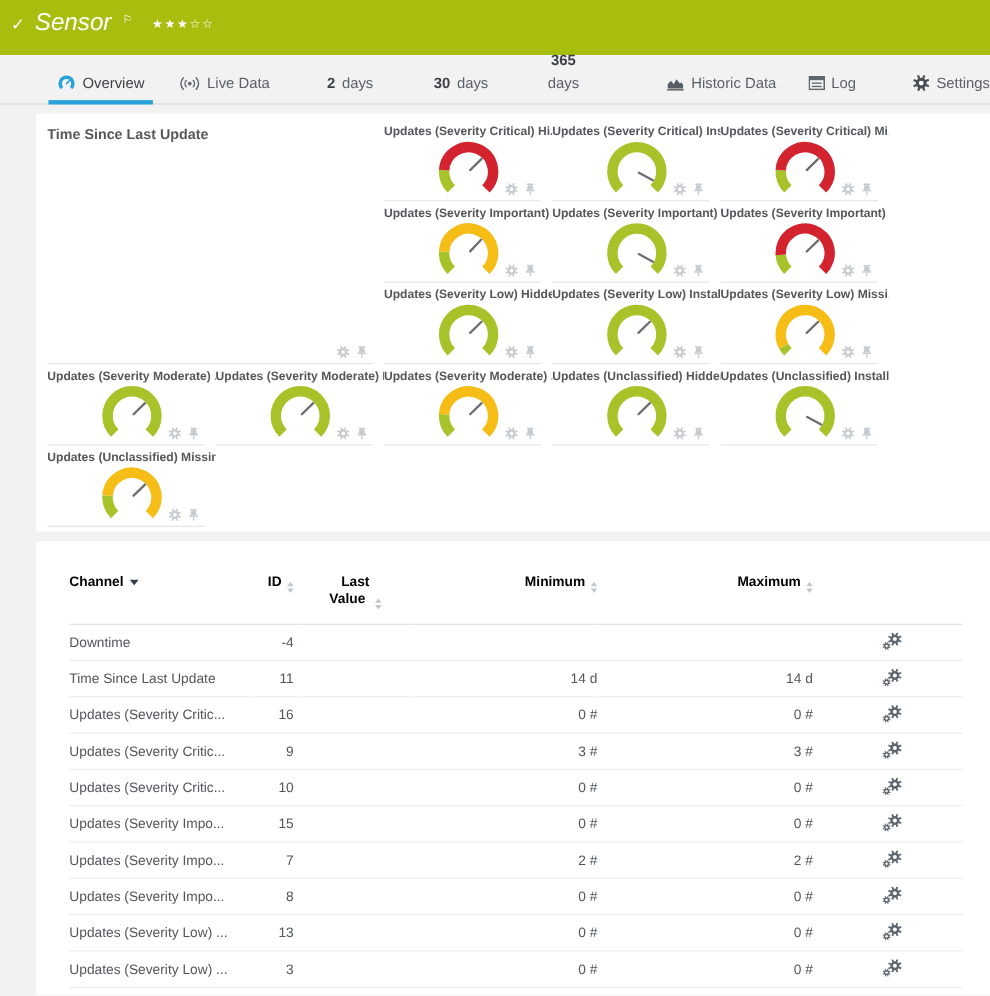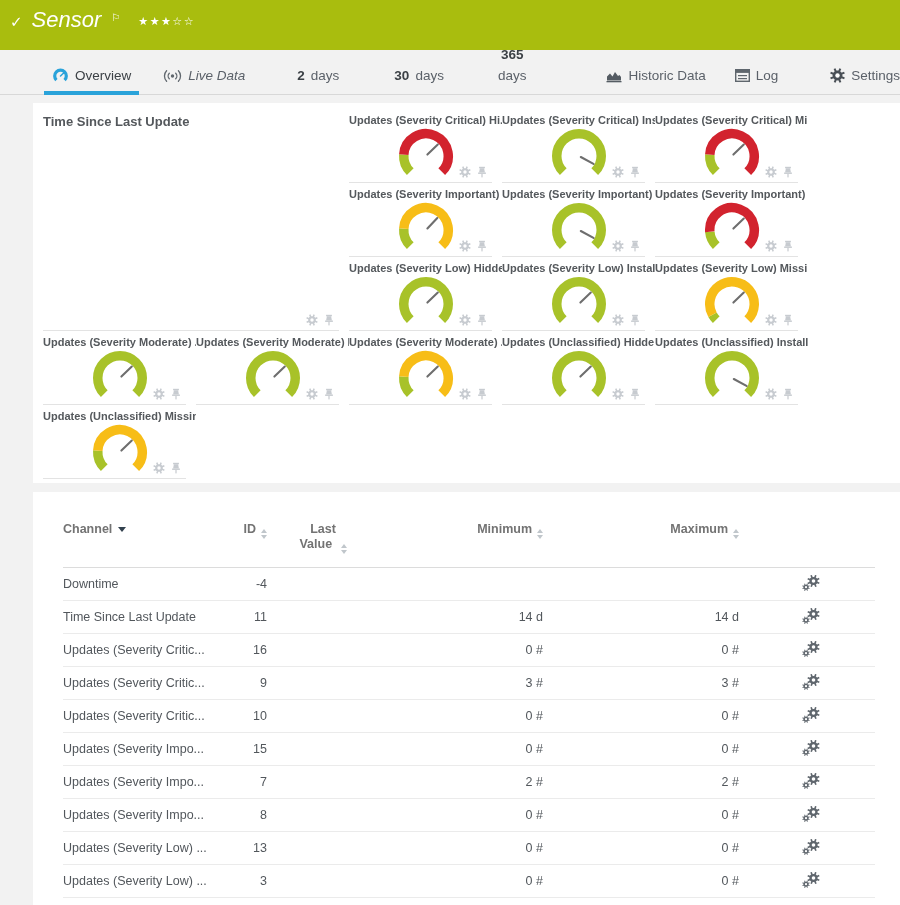--- a/index.html
+++ b/index.html
@@ -37,21 +37,21 @@
   .tile-title { font-size:11px; font-weight:bold; color:#54585c; white-space:nowrap; overflow:hidden; line-height:14px; }
   .tile.small .gauge-holder { text-align:center; margin-top:1px; }
   .tile.big { grid-column:1/3; grid-row:1/4; }
   .tile.big .tile-title { font-size:13px; line-height:17px; }
   .big-gauge { position:absolute; top:20px; left:108px; }
   .tile-actions { position:absolute; right:14px; bottom:9px; display:flex; gap:5px; align-items:flex-end; }
   .tile-actions span { display:inline-flex; cursor:pointer; }
 
   
   table.channels { border-collapse:collapse; width:812px; table-layout:fixed; font-size:12.5px; color:#52575c; }
-  table.channels th { font-size:12.5px; font-weight:bold; color:#737373; text-align:left; vertical-align:top; padding:0 0 13px 0; border-bottom:1px solid #dcdcdc; line-height:15px; cursor:pointer;margin-top:48px; }
+  table.channels th { font-size:12.5px; font-weight:bold; color:#000000; text-align:left; vertical-align:top; padding:0 0 13px 0; border-bottom:1px solid #dcdcdc; line-height:15px; cursor:pointer;margin-top:48px; }
   table.channels td { height:33px; border-bottom:1px solid #ebebeb; padding:0; }
   .col-id,.col-min,.col-max { text-align:right !important; }
   th.col-id { padding-right:6px !important; }
   td.col-id { padding-right:6px !important; }
   th.col-last { text-align:center !important; }
   td.col-gear { text-align:right; padding-right:55px !important; }
   td.col-gear span { display:inline-flex; cursor:pointer; }
   .caret-down { display:inline-block; width:0; height:0; border-left:4px solid transparent; border-right:4px solid transparent; border-top:5px solid #32414e; margin-left:6px; vertical-align:1px; }
   .sorter { display:inline-flex; flex-direction:column; gap:2px; margin-left:5px; vertical-align:0px; }
   .sorter i { display:block; width:0; height:0; border-left:3.5px solid transparent; border-right:3.5px solid transparent; }
@@ -75,21 +75,21 @@
   <nav class="tabs" id="tabs">
       <div class="tab active" style="margin-left: 50px;">
         <span>
           <svg width="17" height="15" viewBox="0 0 18 16">
             <path d="M 4.62 12.88 A 6.2 6.2 0 1 1 13.38 12.88" stroke="#2aa3da" stroke-width="3.4" fill="none"></path>
             <line x1="9" y1="8.5" x2="12.6" y2="5" stroke="#2aa3da" stroke-width="1.6" stroke-linecap="round"></line>
           </svg>
         </span>
         <span>Overview</span>
       </div>
-      <div class="tab" style="margin-left: 28px; font-style: italic;">
+      <div class="tab" style="margin-left: 28px;">
         <span>
           <svg width="19" height="14" viewBox="0 0 19 14">
             <circle cx="9.5" cy="7" r="1.7" fill="#5f666d"></circle>
             <path d="M6.3 4.2 a4 4 0 0 0 0 5.6 M3.6 1.8 a7.4 7.4 0 0 0 0 10.4 M12.7 4.2 a4 4 0 0 1 0 5.6 M15.4 1.8 a7.4 7.4 0 0 1 0 10.4" stroke="#5f666d" stroke-width="1.3" fill="none" stroke-linecap="round"></path>
           </svg>
         </span>
         <span>Live Data</span>
       </div>
       <div class="tab" style="margin-left: 48px;">
         <span class="num">2</span>

